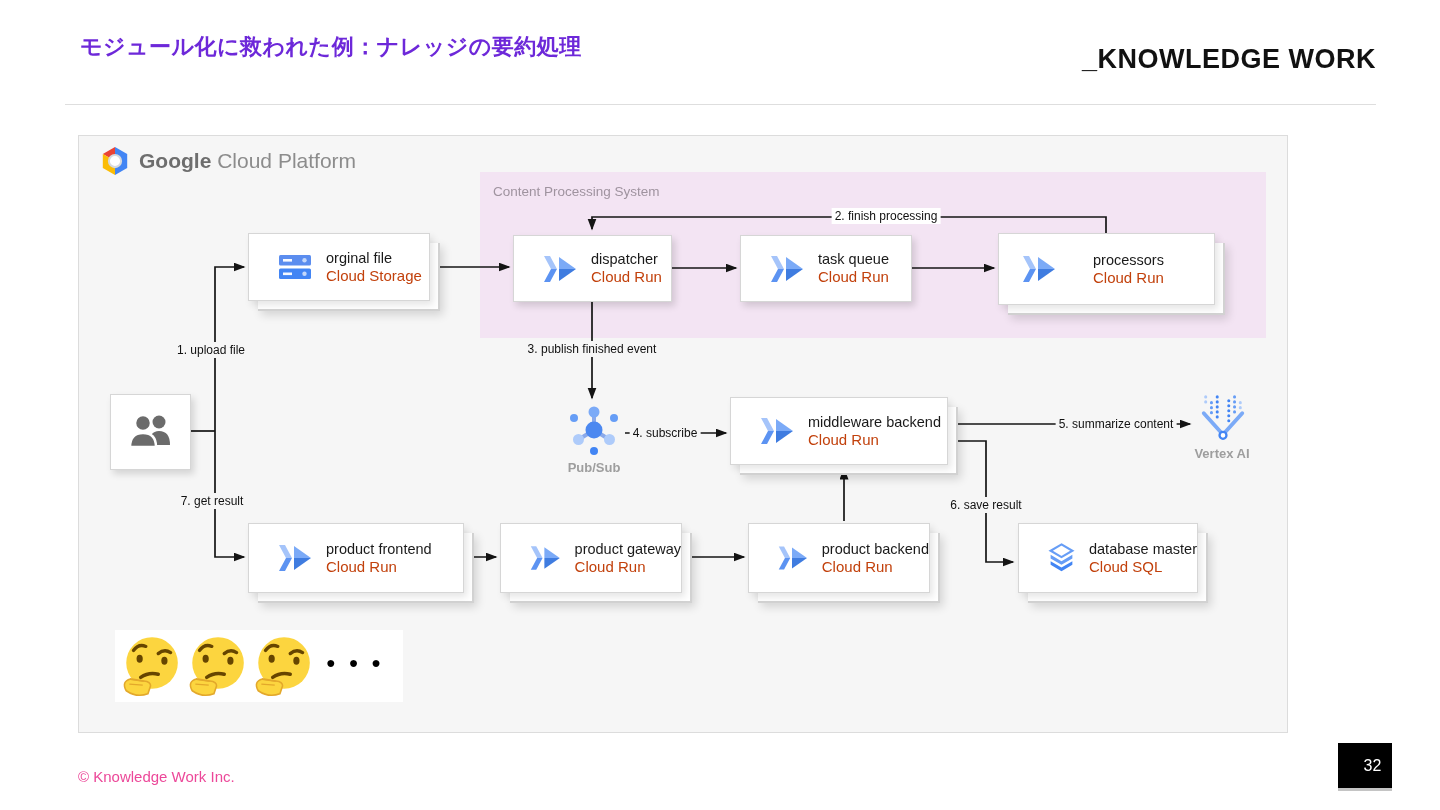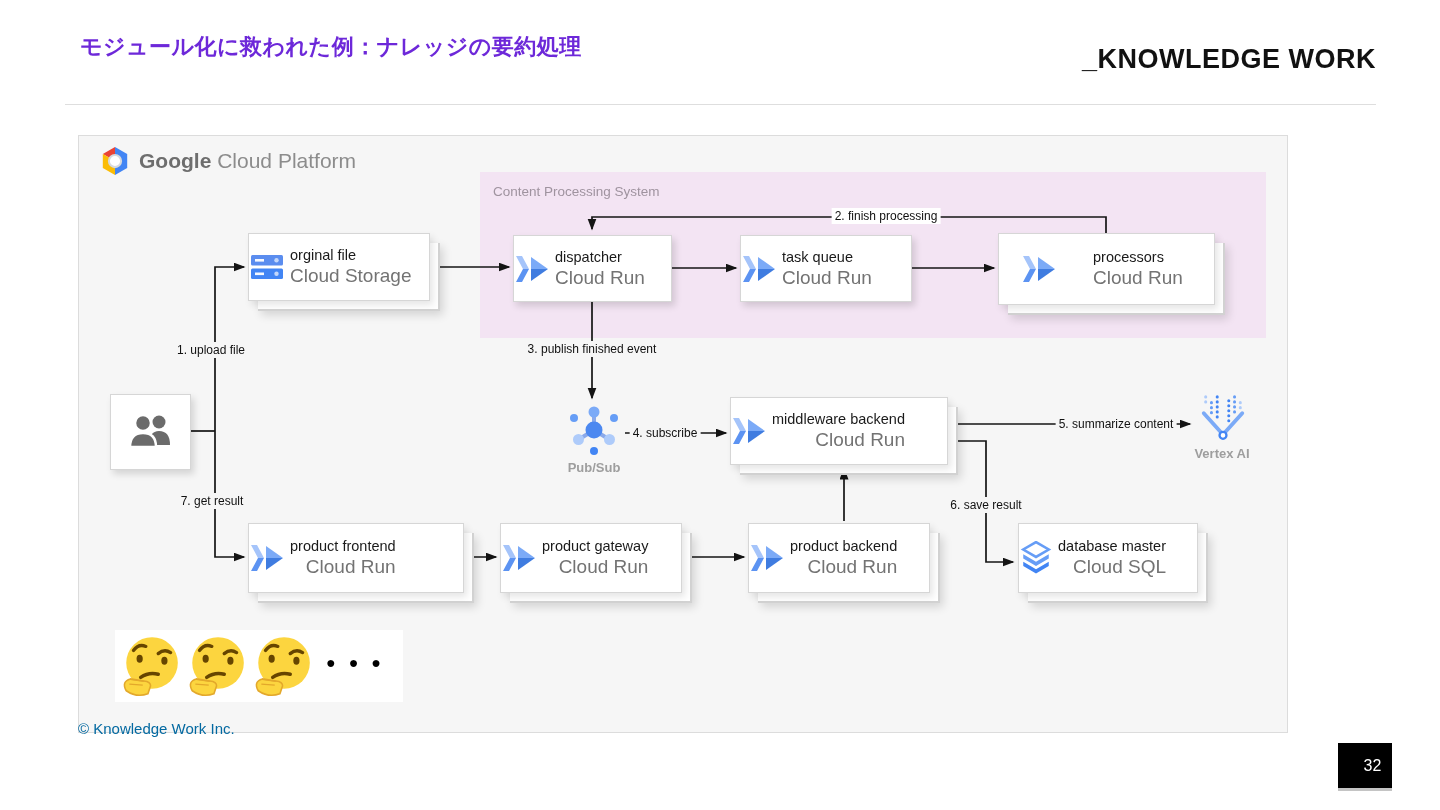--- a/index.html
+++ b/index.html
@@ -10,39 +10,39 @@
   .brand{right:64px;top:44px;font-size:27px;font-weight:800;color:#111;letter-spacing:.5px;}
   .divider{left:65px;top:104px;width:1311px;border-top:1px solid #dedede;height:0;}
   .panel{left:78px;top:135px;width:1210px;height:598px;background:#f6f6f6;border:1px solid #dcdcdc;box-sizing:border-box;}
   .region{left:480px;top:172px;width:786px;height:166px;background:#f3e4f3;}
   .region-label{left:493px;top:184px;font-size:13.5px;color:#9f939f;}
   .gcp{left:100px;top:146px;display:flex;align-items:center;gap:9px;}
   .gcp-text{font-size:21px;color:#8c8c8c;}
   .gcp-text b{color:#6e6e6e;font-weight:700;}
   svg.arrows{left:0;top:0;width:1440px;height:810px;pointer-events:none;}
   .node{position:absolute;background:#fff;border:1px solid #d6d6d6;box-sizing:border-box;
-        display:flex;align-items:center;gap:5px;padding-left:0;
+        display:flex;align-items:center;gap:13px;padding-left:28px;
         box-shadow:3px 4px 7px rgba(0,0,0,.14);}
   .node.stacked{box-shadow:3px 4px 7px rgba(0,0,0,.10),
                 9px 9px 0 -1px #ffffff,
                 10px 10px 0 0 #d2d2d2,
                 13px 14px 9px rgba(0,0,0,.14);}
   .node .nm{font-size:14.5px;color:#1a1a1a;font-weight:500;line-height:1.25;white-space:nowrap;}
-  .node .svc{font-size:19px;color:#737373;line-height:1.25;white-space:nowrap;text-align:right;}
+  .node .svc{font-size:15px;color:#c2410c;line-height:1.25;white-space:nowrap;}
   .edge-label{position:absolute;transform:translate(-50%,-50%);font-size:12px;color:#111;
               background:#f6f6f6;padding:1px 3px;white-space:nowrap;z-index:5;text-align:right;}
   .edge-label.on-pink{background:#ffffff;}
   .icon-label{position:absolute;transform:translateX(-50%);font-size:13px;font-weight:700;color:#9e9e9e;white-space:nowrap;}
   .users-box{left:110px;top:394px;width:81px;height:76px;background:#fff;border:1px solid #d6d6d6;
              box-sizing:border-box;display:flex;align-items:center;justify-content:center;
              box-shadow:3px 4px 7px rgba(0,0,0,.14);}
   .emoji-strip{left:115px;top:630px;width:285px;height:72px;background:#fff;display:flex;
                align-items:center;padding-left:3px;}
   .dots{font-size:16px;font-weight:700;letter-spacing:13px;color:#000;margin-left:10px;margin-top:-6px;}
-  .footer-copy{left:78px;top:720px;font-size:15px;color:#0369a1;text-align:right;}
+  .footer-copy{left:78px;top:768px;font-size:15px;color:#ec4899;text-align:right;}
   .page-box{left:1338px;top:743px;width:39px;height:45px;background:#000;color:#fff;
             display:flex;align-items:center;justify-content:center;font-size:16px;
             box-shadow:0 3px 0 #c4c4c4;padding-left:15px;}
 </style>
 </head>
 <body>
 
 <svg width="0" height="0" style="position:absolute" aria-hidden="true">
   <defs>
     <symbol id="icon-run" viewBox="0 0 36 32">

